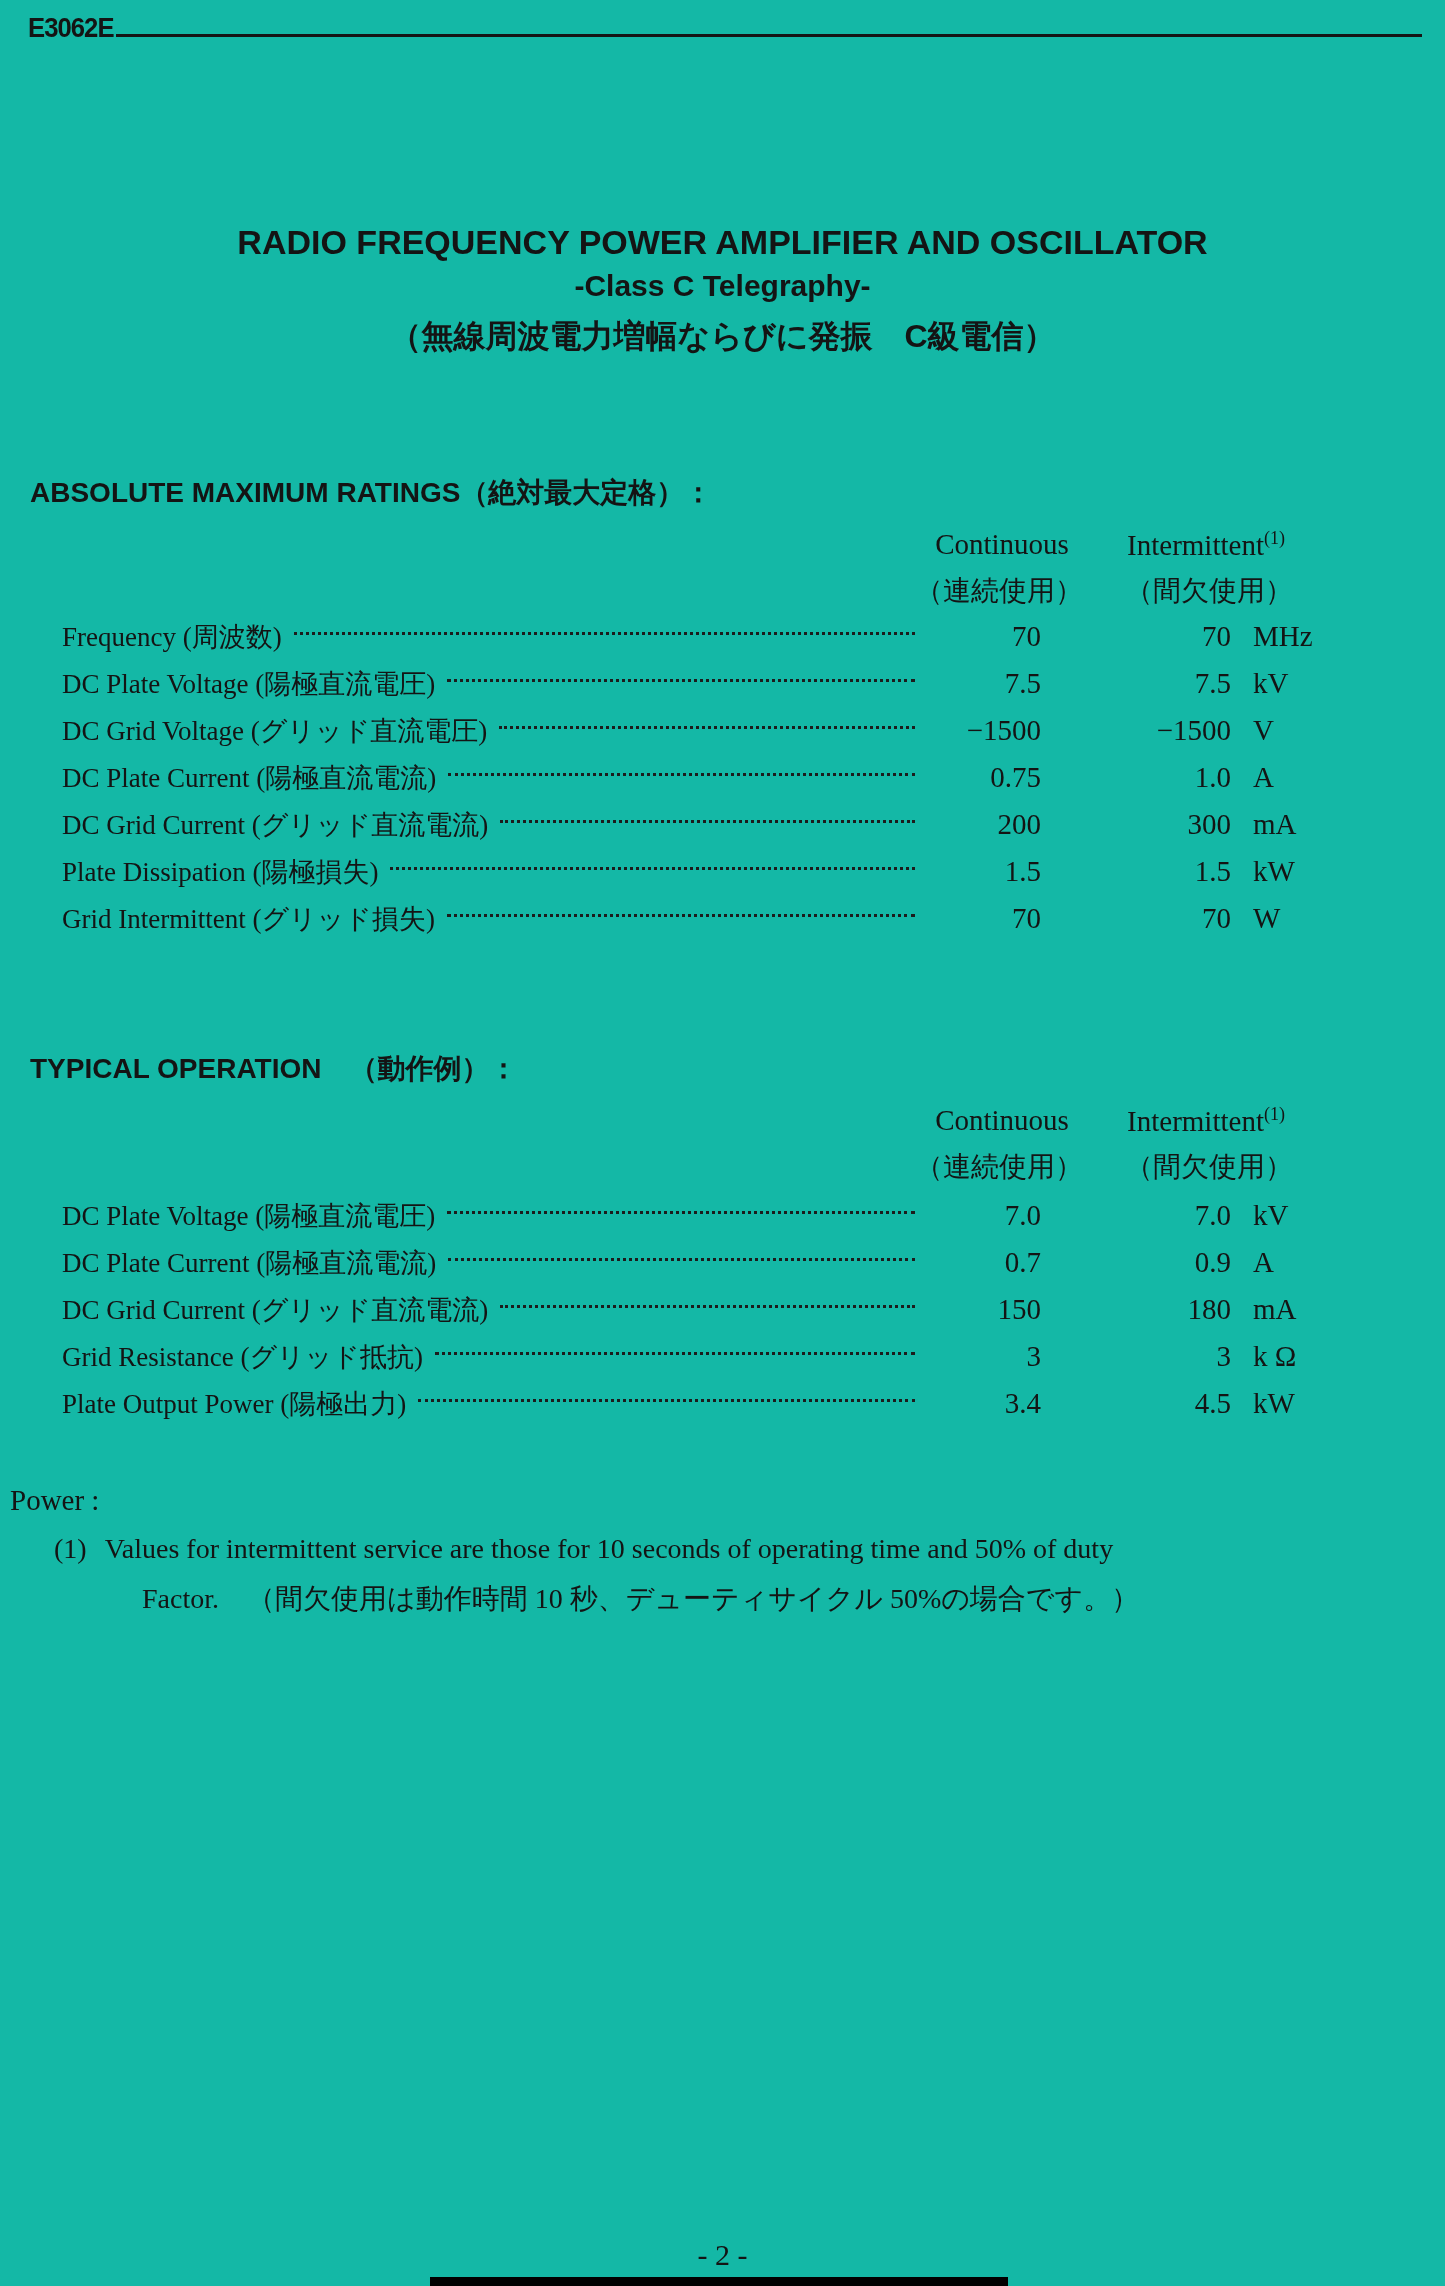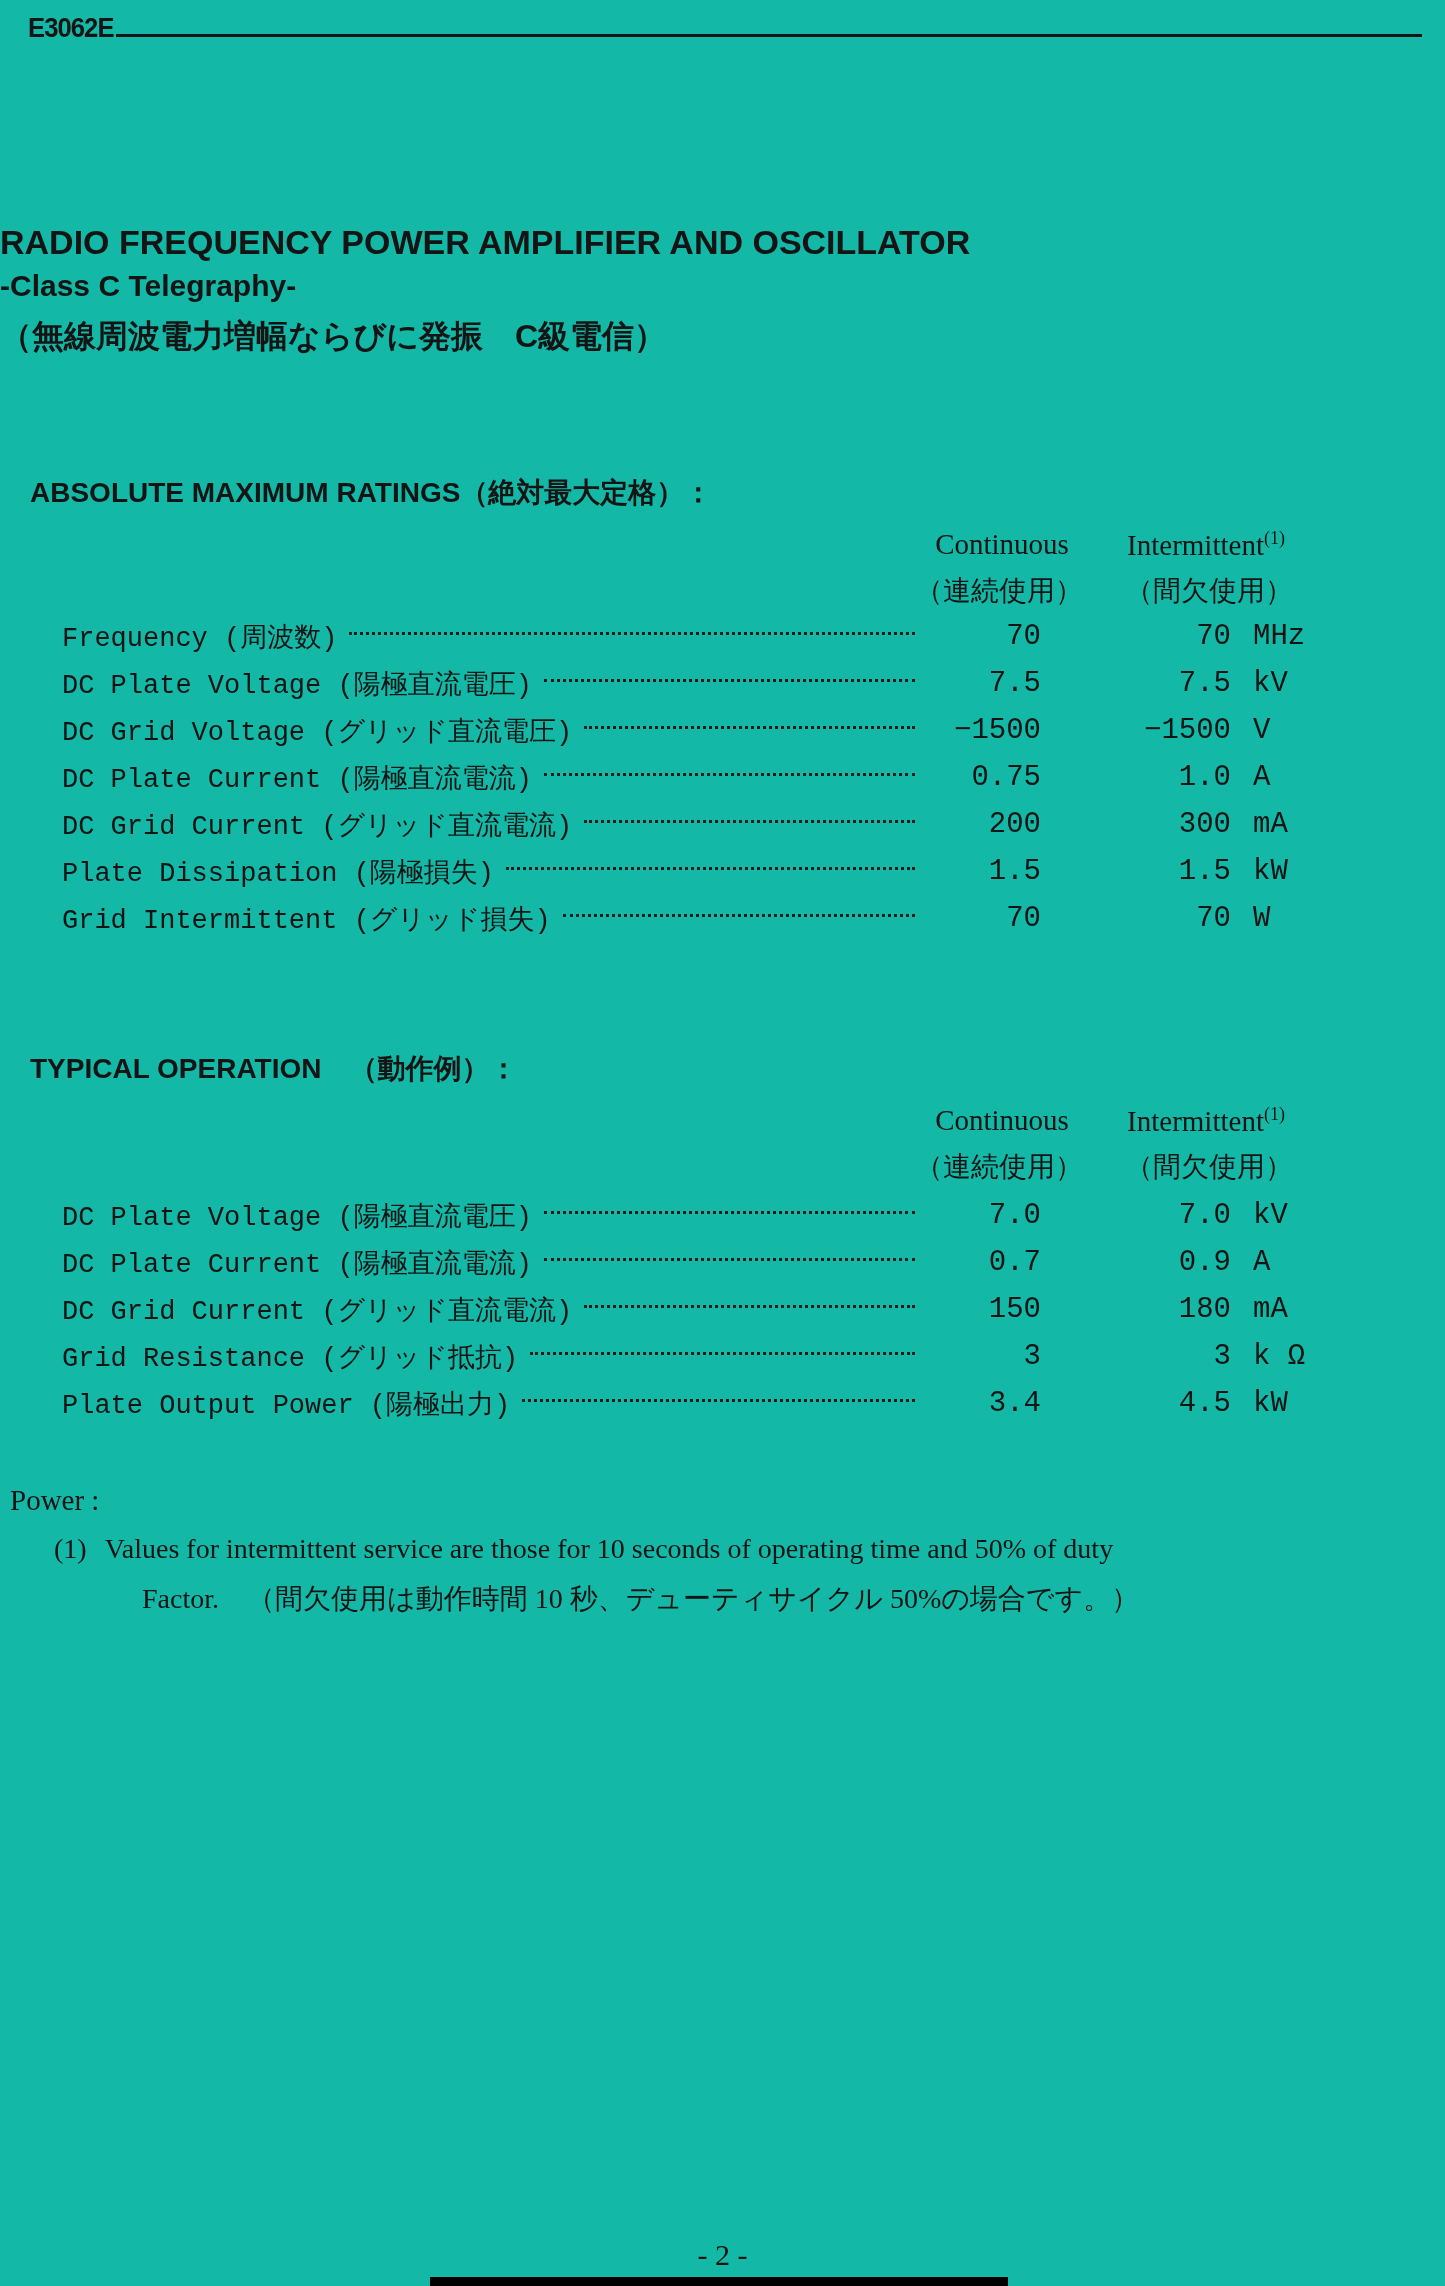--- a/index.html
+++ b/index.html
@@ -20,42 +20,42 @@
     transform: scaleX(0.95); transform-origin: left center;
     white-space: nowrap;
   }
   .header-rule {
     position: absolute; left: 116px; right: 23px; top: 34px;
     border-top: 3px solid #151515; height: 0;
   }
   
   .title-block {
     position: absolute; top: 222px; left: 0; width: 100%;
-    text-align: left;
+    text-align: center;
     font-family: "Liberation Sans", sans-serif;
     font-weight: bold;
   }
   .title-line1 { font-size: 34px; line-height: 40px; letter-spacing: 0px; }
   .title-line2 { font-size: 30px; line-height: 48px; }
   .title-line3 { font-size: 32px; line-height: 52px; }
   
   .section-heading {
     position: absolute; left: 30px;
     font-family: "Liberation Sans", sans-serif;
     font-weight: bold; font-size: 28px; white-space: nowrap;
   }
   
   .col-head {
     position: absolute; transform: translateX(-50%);
     white-space: nowrap; font-size: 29px; margin-top: 8px;
   }
   .col-head sup { font-size: 18px; }
   .col-head-jp { font-size: 28px; }
   
-  .spec-table { position: absolute; left: 62px; width: 1268px; font-family: Liberation Mono, monospace; }
+  .spec-table { position: absolute; left: 62px; width: 1268px; }
   .spec-row { display: flex; align-items: center; height: 47px; }
   .row-label { white-space: nowrap; font-size: 27px; }
   .leader {
     flex: 1 1 auto; min-width: 24px; height: 0; align-self: center;
     border-bottom: 3px dotted #1c1c1c; margin: 0 16px 6px 12px;
   }
   .v-cont { width: 110px; text-align: right; font-size: 29px; white-space: nowrap; }
   .v-int  { width: 190px; text-align: right; font-size: 29px; white-space: nowrap; }
   .v-unit { width: 99px; box-sizing: border-box; padding-left: 22px; text-align: left; font-size: 29px; white-space: nowrap; }
   

